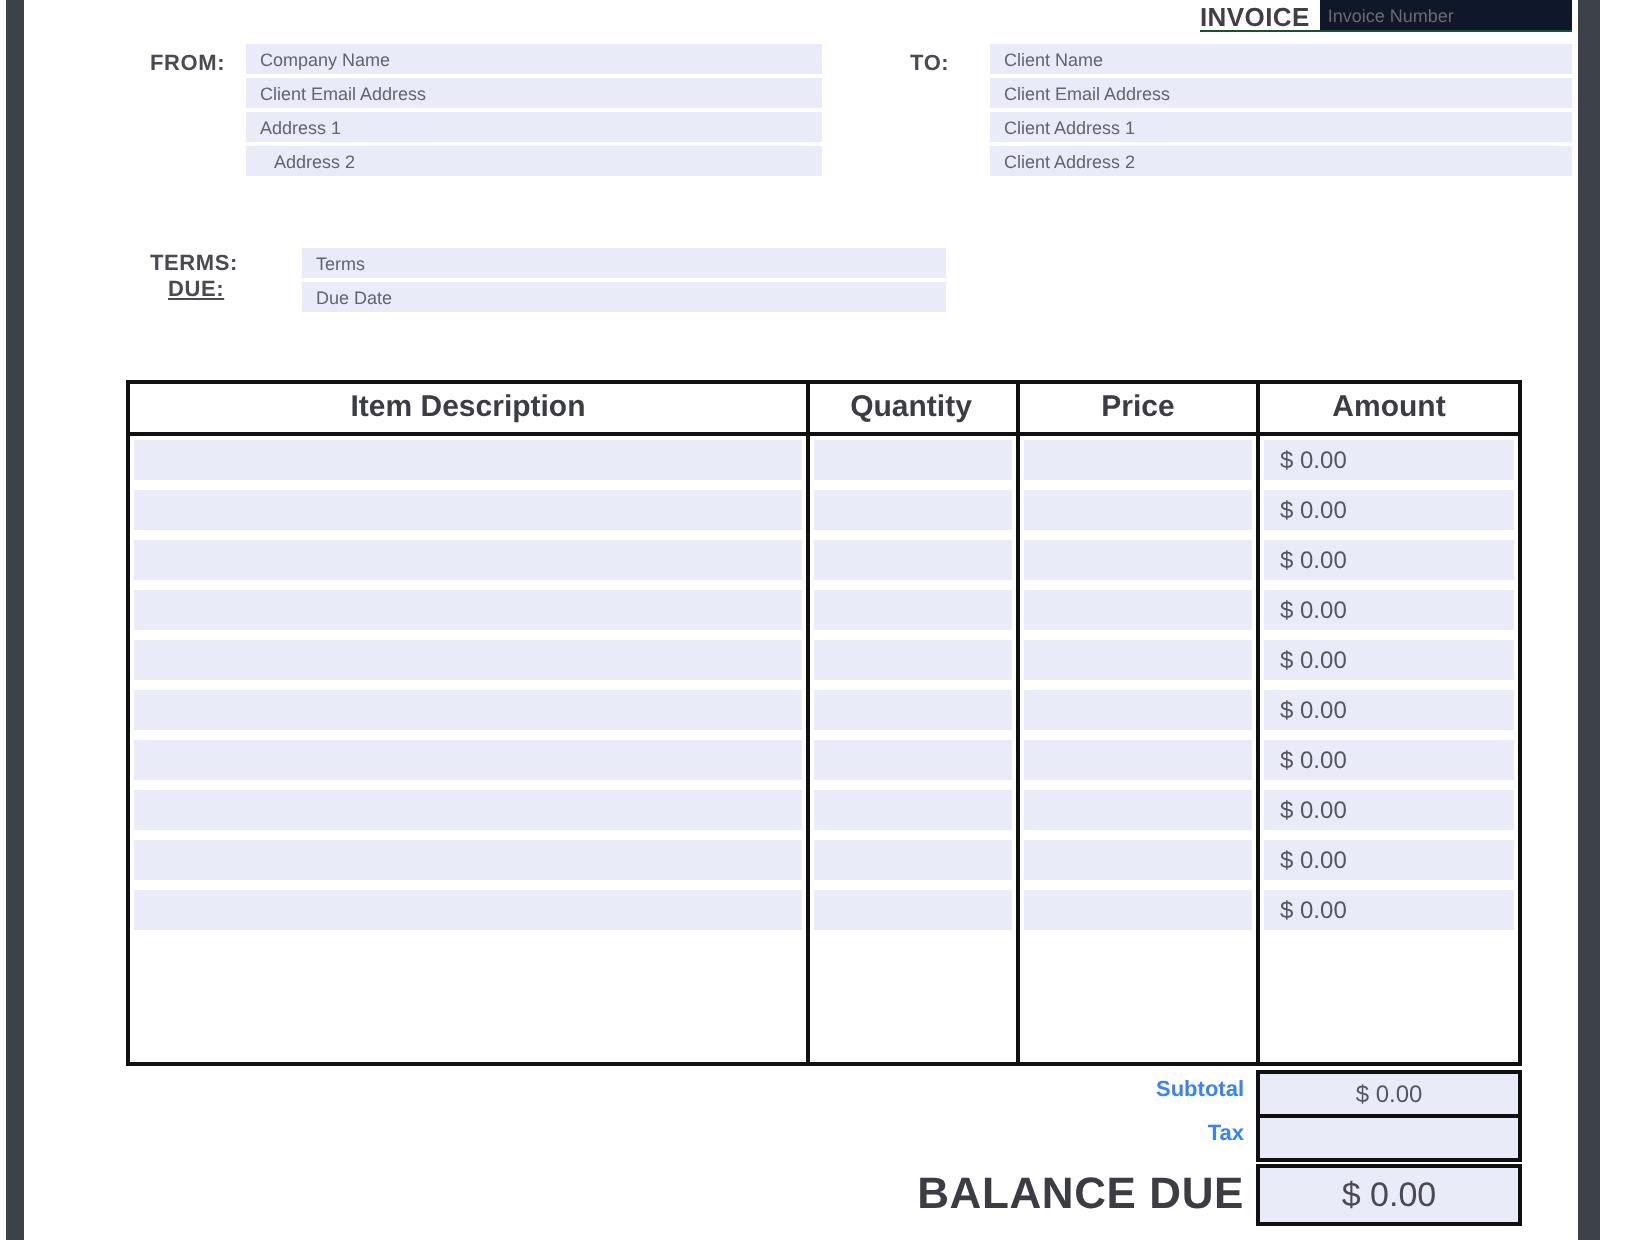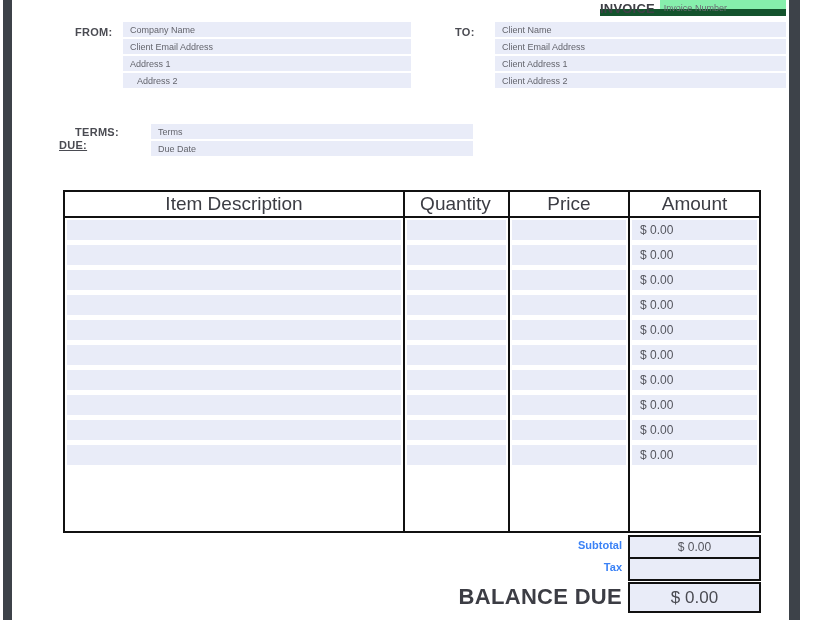--- a/index.html
+++ b/index.html
@@ -13,25 +13,25 @@
   }
   
   .edge-bar { position:absolute; top:0; height:620px; background:#3d4249; }
   .edge-bar.left  { left:3px;  width:9px; }
   .edge-bar.right { left:789px; width:11px; }
 
   
   .invoice-head {
     position:absolute; left:600px; top:0; width:186px; height:16px;
     display:flex; align-items:stretch;
-    border-bottom:7px solid #14532d;
+    border-bottom:1px solid #14532d;
   }
   .invoice-title { font-size:13px; font-weight:bold; color:#3f4046; padding:1px 5px 0 0; letter-spacing:.2px; }
   .invoice-number-field {
-    flex:1; background:#86efac; font-size:9px; color:#6a6a72; padding:3px 0 0 4px;
+    flex:1; background:#0f172a; font-size:9px; color:#6a6a72; padding:3px 0 0 4px;
   }
 
   
   .section-label { position:absolute; font-size:11px; font-weight:bold; color:#4a4b52; letter-spacing:.3px; }
   .field-col { position:absolute; display:flex; flex-direction:column; }
   .field {
     height:15px; margin-bottom:2px; background:#e9ecf8;
     font-size:9px; color:#63646c; padding:3px 0 0 7px; overflow:hidden; white-space:nowrap;
   }
   .field.indent { padding-left:14px; }
@@ -41,21 +41,21 @@
 
   
   .invoice-table {
     position:absolute; left:63px; top:190px; width:698px; height:343px;
     border:2px solid #111111; background:#ffffff;
   }
   .vline { position:absolute; top:0; bottom:0; width:2px; background:#111111; }
   .vline.v1 { left:338px; } .vline.v2 { left:443px; } .vline.v3 { left:563px; }
   .thead { position:absolute; left:0; right:0; top:0; height:26px; border-bottom:2px solid #111111; }
   .th { position:absolute; top:0; height:24px; line-height:24px; text-align:center;
-        font-size:19px; font-weight:normal; color:#3c3d44; }
+        font-size:15px; font-weight:bold; color:#3c3d44; }
   .th.c0 { left:0;     width:338px; }
   .th.c1 { left:340px; width:101px; }
   .th.c2 { left:445px; width:118px; }
   .th.c3 { left:565px; width:129px; }
   .rows { position:absolute; left:0; right:0; top:26px; }
   .irow { position:relative; height:25px; }
   .cell-strip { position:absolute; top:2px; height:20px; background:#e9ecf8; }
   .strip-desc   { left:2px;   width:334px; }
   .strip-qty    { left:342px; width:99px;  }
   .strip-price  { left:447px; width:114px; }
@@ -96,21 +96,21 @@
 
 <div class="section-label" style="left:455px; top:26px;">TO:</div>
 <div class="field-col to-fields">
   <div class="field">Client Name</div>
   <div class="field">Client Email Address</div>
   <div class="field">Client Address 1</div>
   <div class="field">Client Address 2</div>
 </div>
 
 <div class="section-label" style="left:75px; top:126px;">TERMS:</div>
-<div class="section-label" style="left:59px; top:139px;text-decoration:underline;">DUE:</div>
+<div class="section-label" style="left:84px; top:139px;text-decoration:underline;">DUE:</div>
 <div class="field-col terms-fields">
   <div class="field">Terms</div>
   <div class="field">Due Date</div>
 </div>
 
 <div class="invoice-table">
   <div class="vline v1"></div>
   <div class="vline v2"></div>
   <div class="vline v3"></div>
   <div class="thead">

